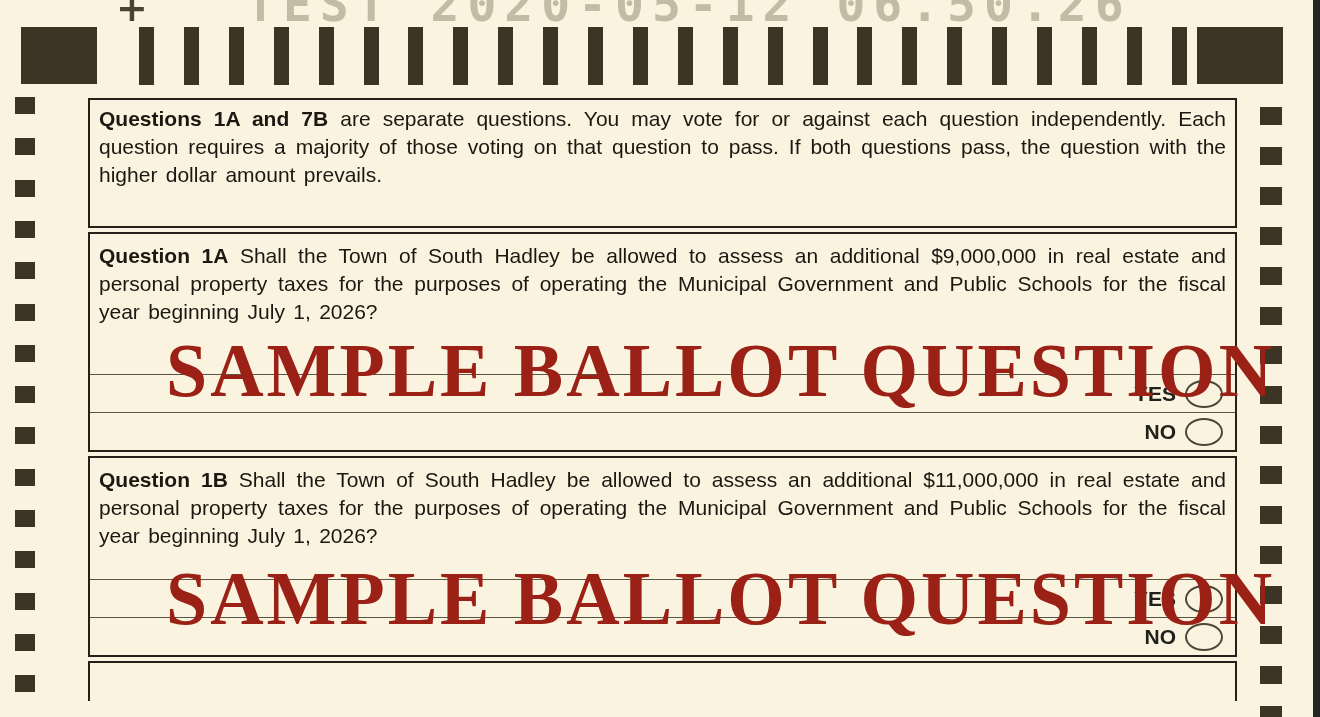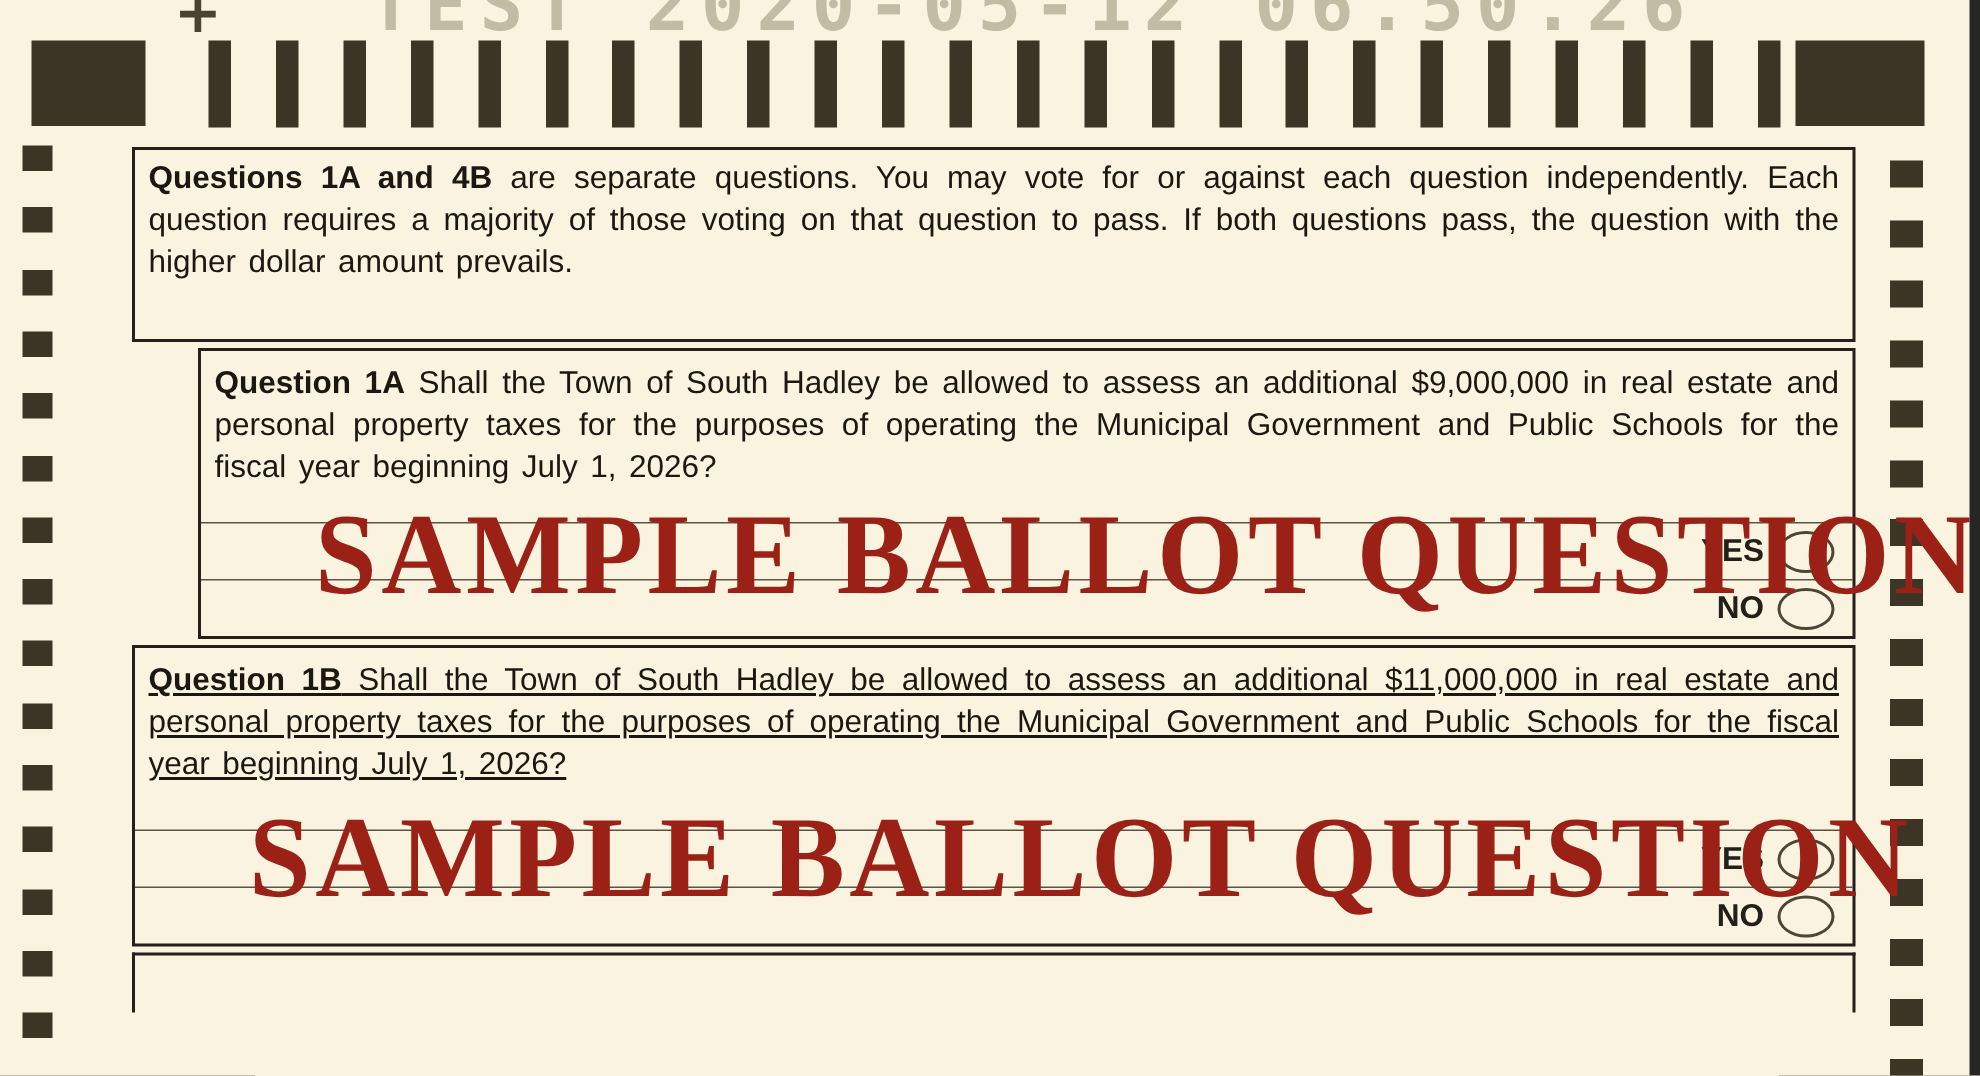--- a/index.html
+++ b/index.html
@@ -40,22 +40,22 @@
   .box { border:2.5px solid #25211a; background:transparent; margin-bottom:4px; }
 
   .title-box { height:60px; display:flex; align-items:center; justify-content:center; }
   .title-box h1 { font-size:24px; font-weight:bold; letter-spacing:0.5px; }
 
   .instructions-box { height:130px; padding:5px 9px 0 9px; }
   .instructions-box h2 { text-align:center; font-size:21px; font-weight:bold; margin-bottom:3px; }
   .just { text-align:justify; font-size:21px; line-height:28px; word-spacing:2.5px; }
 
   .question-box { position:relative; }
-  .q1a { height:194px;margin-left:44px; }
-  .q1b { height:201px;text-decoration:underline; }
+  .q1a { height:220px; }
+  .q1b { height:201px; }
   .qtext { padding:8px 9px 0 9px; }
 
   .vote-area { position:absolute; left:0; right:0; bottom:0; z-index:1; }
   .vote-row {
     height:38px; border-top:1.5px solid #5a5444;
     display:flex; justify-content:flex-end; align-items:center;
     gap:9px; padding-right:12px;
   }
   .opt-label { font-size:21px; font-weight:bold; color:#21201a; }
   .oval {
@@ -145,21 +145,21 @@
       <div class="tmark" style="top: 478.8px;"></div>
       <div class="tmark" style="top: 518.7px;"></div>
       <div class="tmark" style="top: 558.6px;"></div>
       <div class="tmark" style="top: 598.5px;"></div>
     </div>
 
   <div class="content">
 
 
     <section class="box instructions-box">
-      <p class="just"><b>Questions 1A and 4B</b><span> are separate questions. You may vote for or against each question independently. Each question requires a majority of those voting on that question to pass. If both questions pass, the question with the higher dollar amount prevails.</span></p>
+      <p class="just"><b>Questions 1A and 7B</b><span> are separate questions. You may vote for or against each question independently. Each question requires a majority of those voting on that question to pass. If both questions pass, the question with the higher dollar amount prevails.</span></p>
     </section>
 
     <section class="box question-box q1a">
       <p class="just qtext"><b>Question 1A</b><span> Shall the Town of South Hadley be allowed to assess an additional $9,000,000 in real estate and personal property taxes for the purposes of operating the Municipal Government and Public Schools for the fiscal year beginning July 1, 2026?</span></p>
       <div class="vote-area">
         <div class="vote-row">
           <span class="opt-label">YES</span>
           <span class="oval"></span>
         </div>
         <div class="vote-row">

